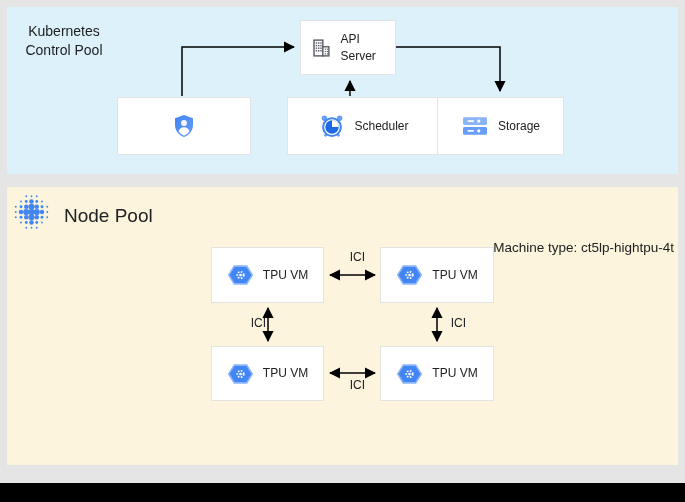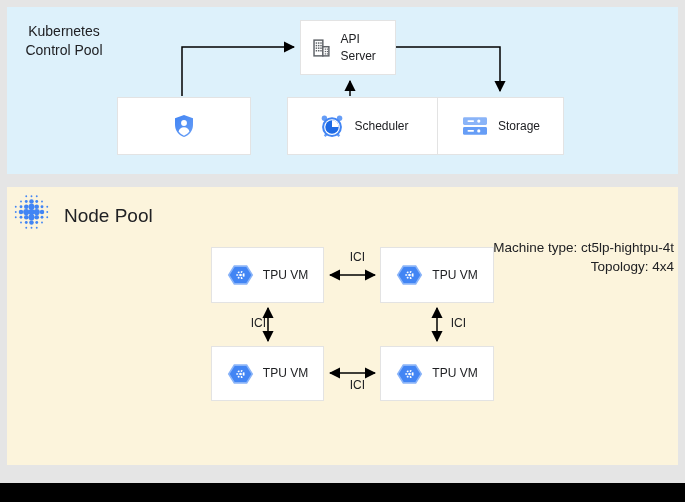--- a/index.html
+++ b/index.html
@@ -77,21 +77,20 @@
           <circle cx="32.3" cy="11.899999999999999" r="0.9" fill="#4285f4"></circle>
           <circle cx="32.3" cy="17" r="0.9" fill="#4285f4"></circle>
           <circle cx="32.3" cy="22.099999999999998" r="0.9" fill="#4285f4"></circle>
         </g>
       </svg>
   </div>
   <div class="np-title">Node Pool</div>
 
   <div class="np-info">
     <div>Machine type: ct5lp-hightpu-4t</div>
-    <div>Topology: 4x4</div>
   </div>
 
   <div class="box" style="left:300px;top:20px;width:96px;height:55px;">
     <span class="icon">
       <svg width="22" height="22" viewBox="0 0 24 24">
         <rect x="4.4" y="3.4" width="9.6" height="17.2" fill="#fff" stroke="#5f6368" stroke-width="1.6"></rect>
         <rect x="14" y="10.6" width="6.6" height="10" fill="#fff" stroke="#5f6368" stroke-width="1.6"></rect>
         <g fill="#5f6368">
           <rect x="6.2" y="5.8" width="1.6" height="1.6"></rect>
             <rect x="8.7" y="5.8" width="1.6" height="1.6"></rect>

